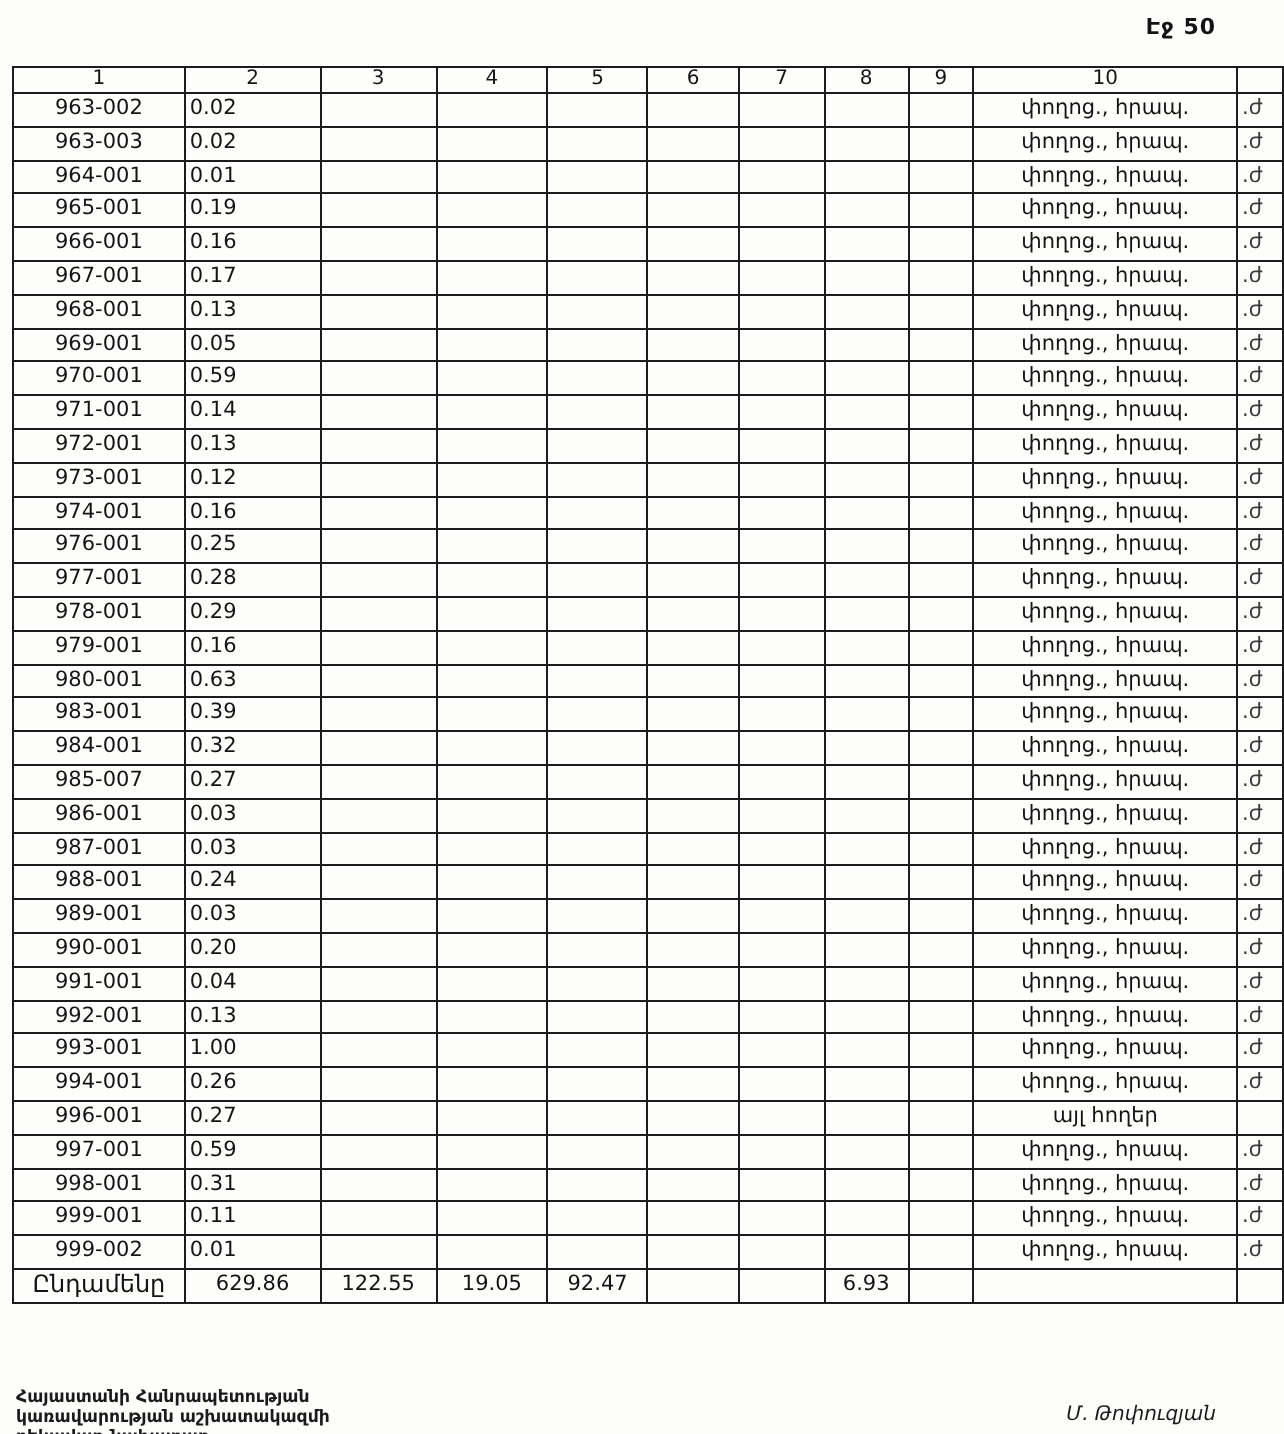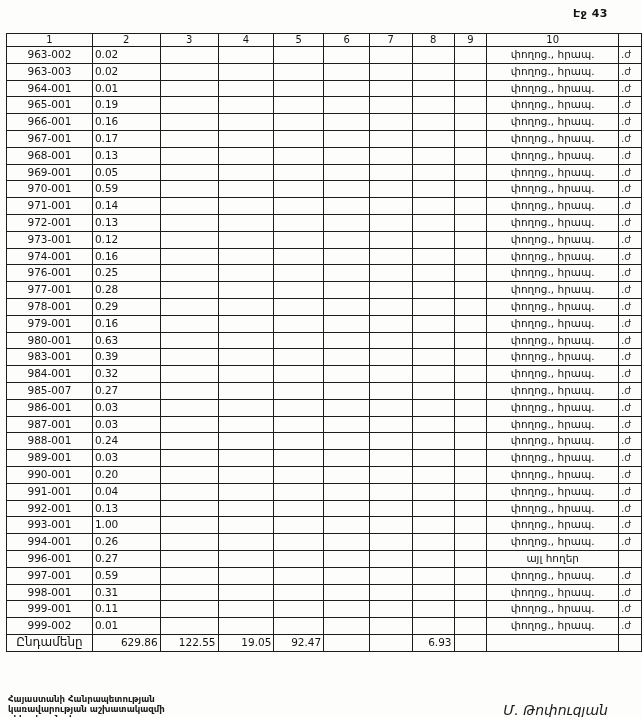--- a/index.html
+++ b/index.html
@@ -54,43 +54,43 @@
     color:#3a3a3a;
     text-align:left;
     padding-left:4px;
     background:transparent;
   }
   tfoot td{
     height:19px;
     line-height:19px;
   }
   tfoot td.c1{font-size:12px;}
-  tfoot td.num{text-align:right;}
+  tfoot td.num{text-align:center;}
   .footer-left{
     position:absolute;
     left:8px;top:694px;
     font-size:8.6px;
     font-weight:bold;
     line-height:1.18;
     color:#1b1b1b;
   }
   .signature{
     position:absolute;
     right:34px;top:702px;
-    font-size:14px;
+    font-size:10px;
     font-style:italic;
     color:#1b1b1b;
   }
 </style>
 </head>
 <body>
 
 <div class="page">
 
-  <div class="page-label">Էջ 43</div>
+  <div class="page-label">Էջ 50</div>
 
   <table class="data">
     <colgroup>
       <col style="width:86px">
         <col style="width:68px">
         <col style="width:58px">
       <col style="width:56px">
         <col style="width:50px">
         <col style="width:46px">
       <col style="width:43px">

